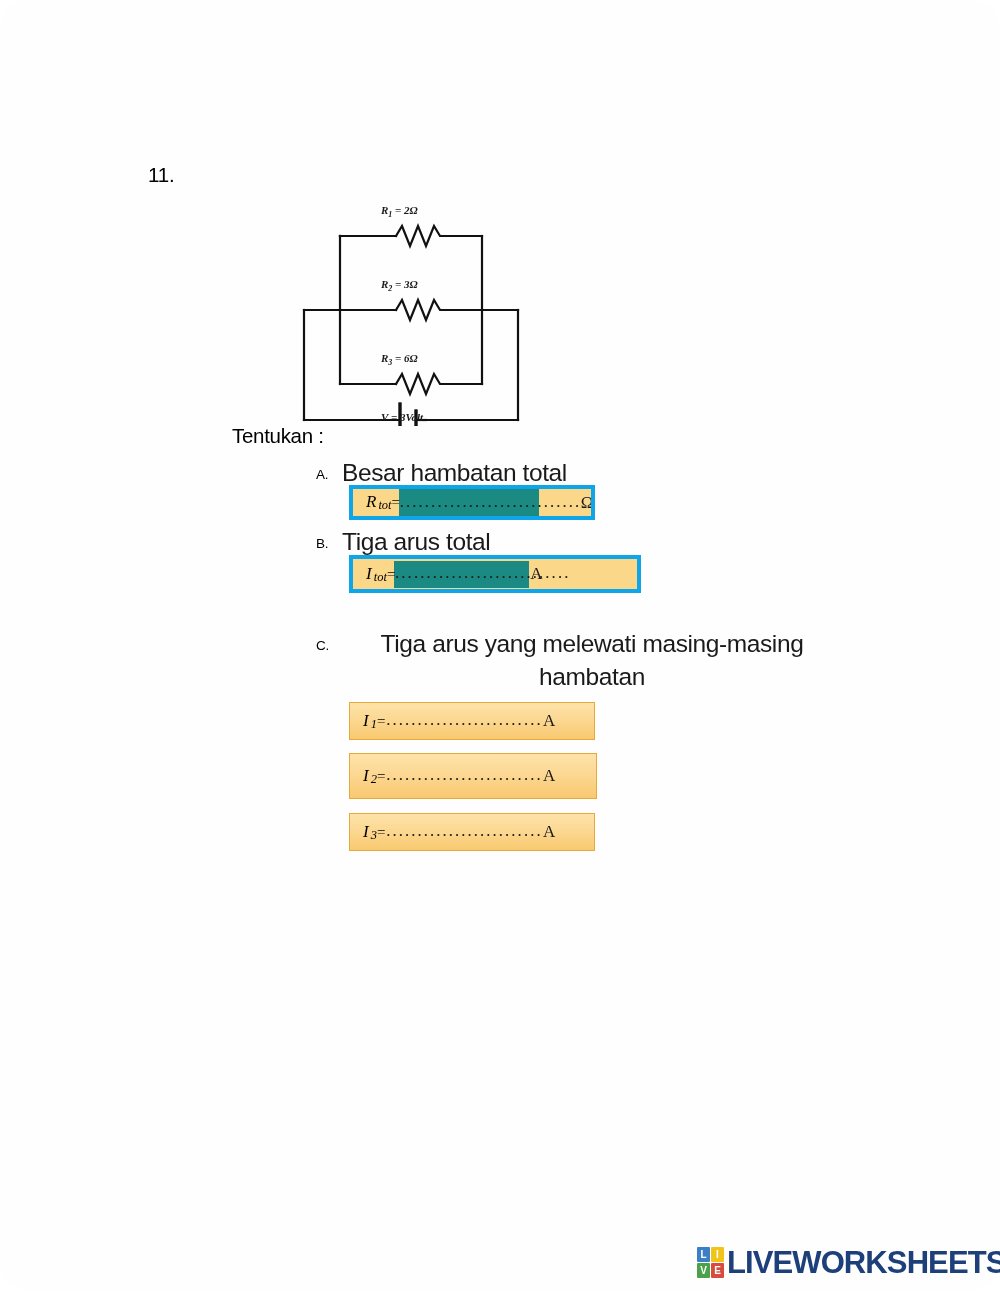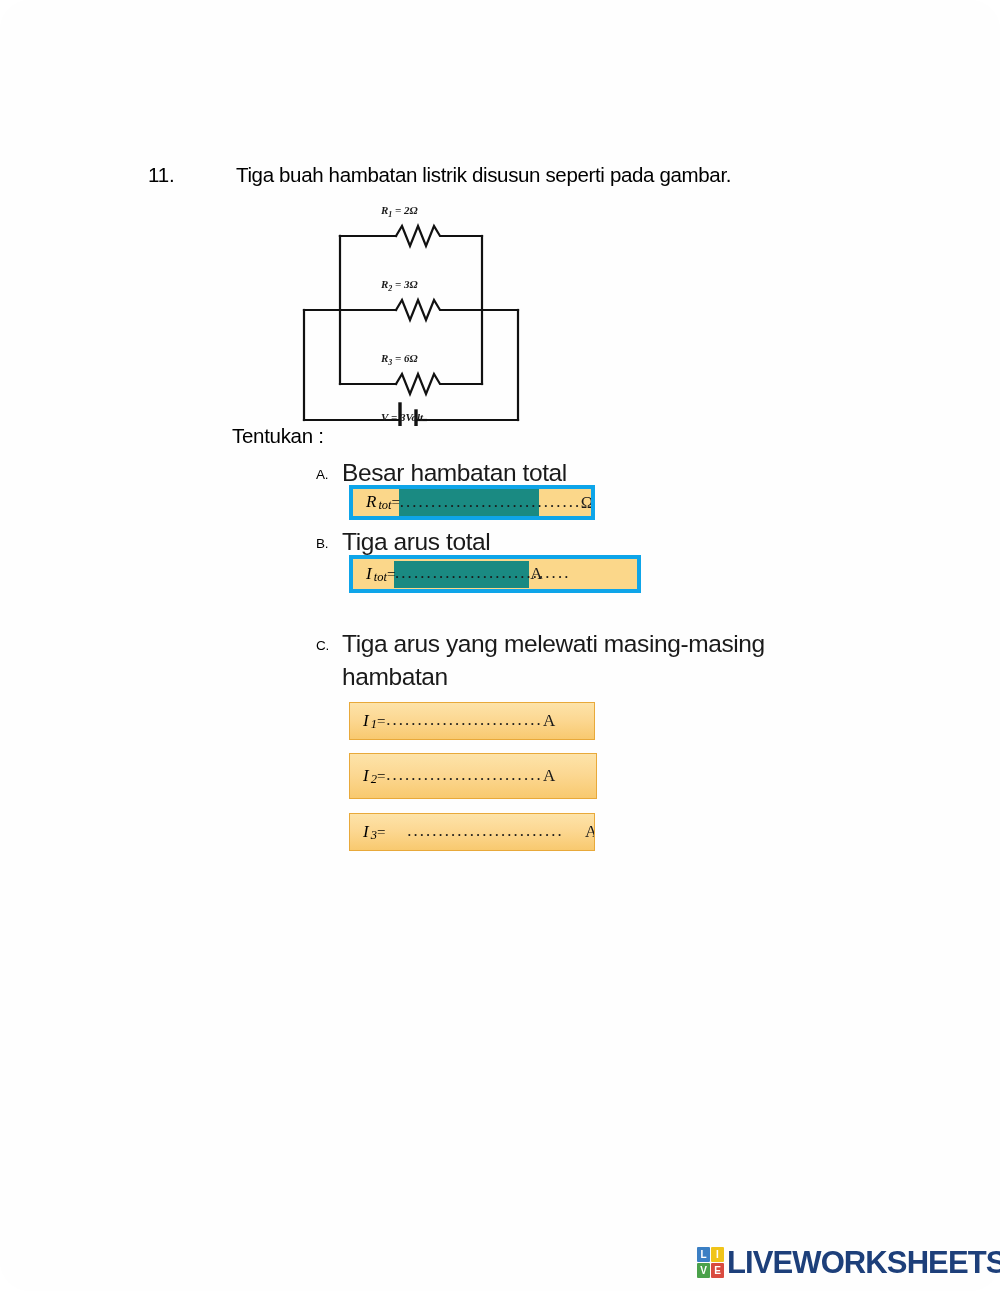--- a/index.html
+++ b/index.html
@@ -86,20 +86,21 @@
     width: 26px;
     flex: 0 0 26px;
     padding-top: 9px;
     letter-spacing: -0.2px;
   }
   .item-title {
     font-size: 24.5px;
     line-height: 33px;
     letter-spacing: -0.4px;
     color: #1a1a1a;
+    text-align: center;
   }
   .item-title.wrap { width: 500px; }
 
   #item-a { left: 316px; top: 456px; }
   #item-b { left: 316px; top: 525px; }
   #item-c { left: 316px; top: 627px; }
 
   
   .ansbox {
     position: absolute;
@@ -165,21 +166,21 @@
     white-space: nowrap;
   }
   .unit.inside { padding-right: 2px; }
   .unit.outside { padding-left: 1px; }
 
   
   #fld-rtot { left: 349px; top: 485px;  width: 246px; height: 35px; }
   #fld-itot { left: 349px; top: 555px;  width: 292px; height: 38px; }
   #fld-i1   { left: 349px; top: 702px;  width: 246px; height: 38px; }
   #fld-i2   { left: 349px; top: 753px;  width: 248px; height: 46px; }
-  #fld-i3   { left: 349px; top: 813px;  width: 246px; height: 38px; gap: 21px; }
+  #fld-i3   { left: 349px; top: 813px;  width: 246px; height: 38px; }
 
   #fld-rtot .sel { width: 140px; }
   #fld-itot .sel { width: 135px; }
 
   
   .footer-logo {
     position: absolute;
     left: 697px;
     top: 1247px;
     display: flex;
@@ -212,21 +213,20 @@
     line-height: 1;
   }
 </style>
 </head>
 <body>
 
 <div class="page">
 
   <div class="q-row">
     <div class="q-num">11.</div>
-    <div class="q-text">Tiga buah hambatan listrik disusun seperti pada gambar.</div>
   </div>
 
   <div class="circuit">
     <svg width="240" height="228" viewBox="0 0 240 228">
       <g stroke="#111111" stroke-width="2.2" fill="none" stroke-linecap="square">
 
         <path d="M44,38 L44,38 L44,38"></path>
         <path d="M44,38 L100,38"></path>
         <path d="M148,38 L186,38"></path>
         <path d="M44,38 L44,112"></path>

